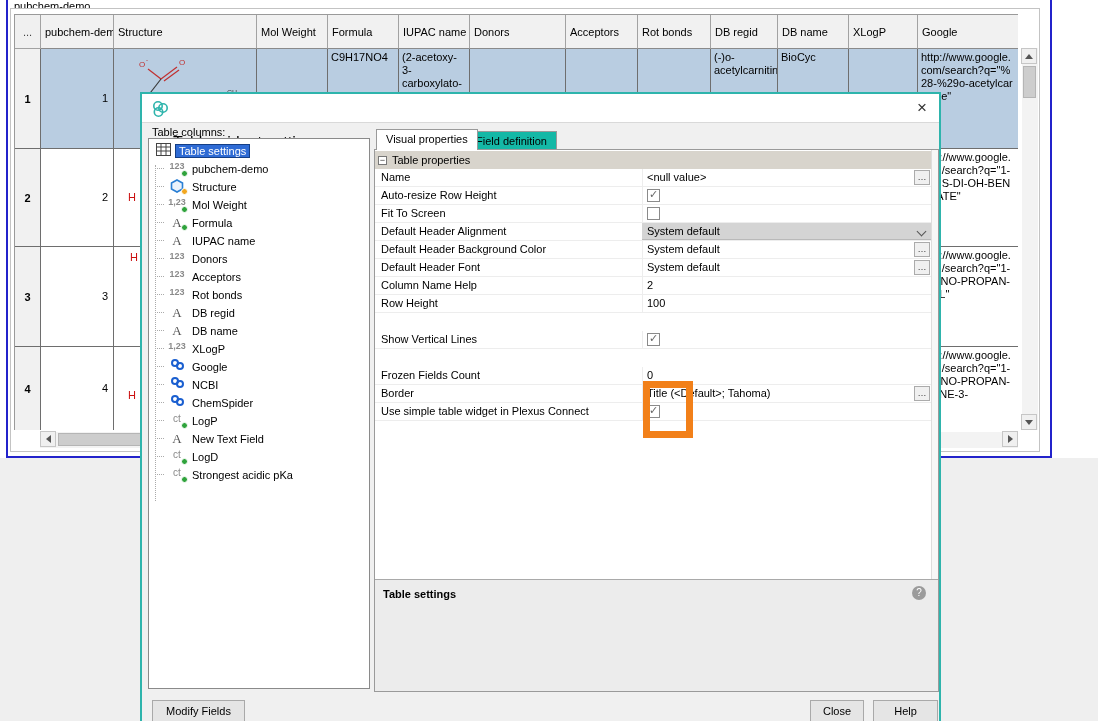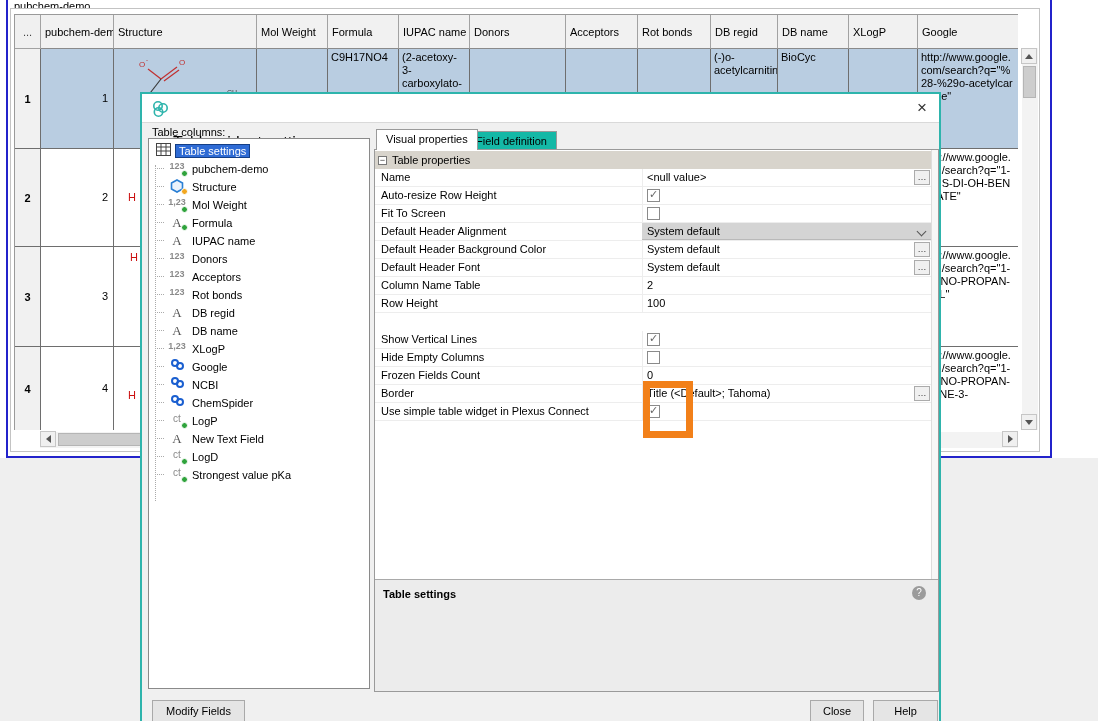--- a/index.html
+++ b/index.html
@@ -391,21 +391,21 @@
           </span>
         <span class="tlabel">LogD</span>
       </div>
 
       <div class="ti" style="left:6px;top:327px;">
         <span class="tdots"></span>
         <span class="tic">
             <span class="icct">ct</span>
             <span class="gdot"></span>
           </span>
-        <span class="tlabel">Strongest value pKa</span>
+        <span class="tlabel">Strongest acidic pKa</span>
       </div>
     </div>
 
     <div class="tab active" style="left:234px;top:35px;">Visual properties</div>
     <div class="tab inactive" style="left:324px;top:37px;">Field definition</div>
 
     <div id="panel">
       <div id="secheader">
         <span id="collapse">−</span>
         <span>Table properties</span>
@@ -435,34 +435,30 @@
         <span class="plabel">Default Header Background Color</span>
         <span class="pval">System default</span>
         <span class="ell">…</span>
       </div>
       <div class="pr" style="top:109px;">
         <span class="plabel">Default Header Font</span>
         <span class="pval">System default</span>
         <span class="ell">…</span>
       </div>
       <div class="pr" style="top:127px;">
-        <span class="plabel">Column Name Table</span>
+        <span class="plabel">Column Name Help</span>
         <span class="pval">2</span>
       </div>
       <div class="pr" style="top:145px;">
         <span class="plabel">Row Height</span>
         <span class="pval">100</span>
       </div>
       <div class="pr" style="top:181px;">
         <span class="plabel">Show Vertical Lines</span>
         <span class="cbx on"></span>
-      </div>
-      <div class="pr" style="top:199px;">
-        <span class="plabel">Hide Empty Columns</span>
-        <span class="cbx"></span>
       </div>
       <div class="pr" style="top:217px;">
         <span class="plabel">Frozen Fields Count</span>
         <span class="pval">0</span>
       </div>
       <div class="pr" style="top:235px;">
         <span class="plabel">Border</span>
         <span class="pval">Title (&lt;Default&gt;; Tahoma)</span>
         <span class="ell">…</span>
       </div>

